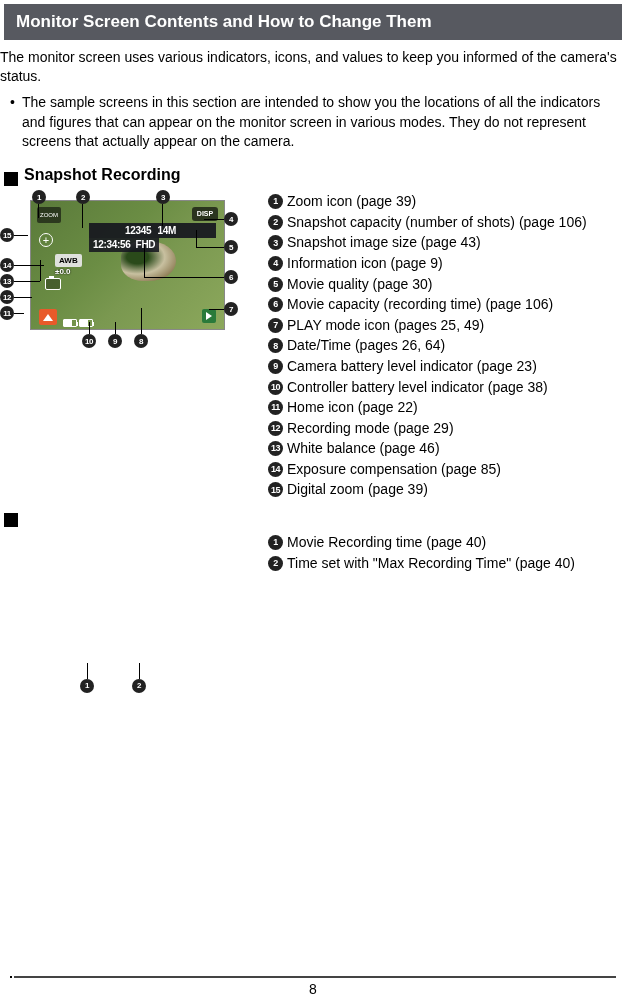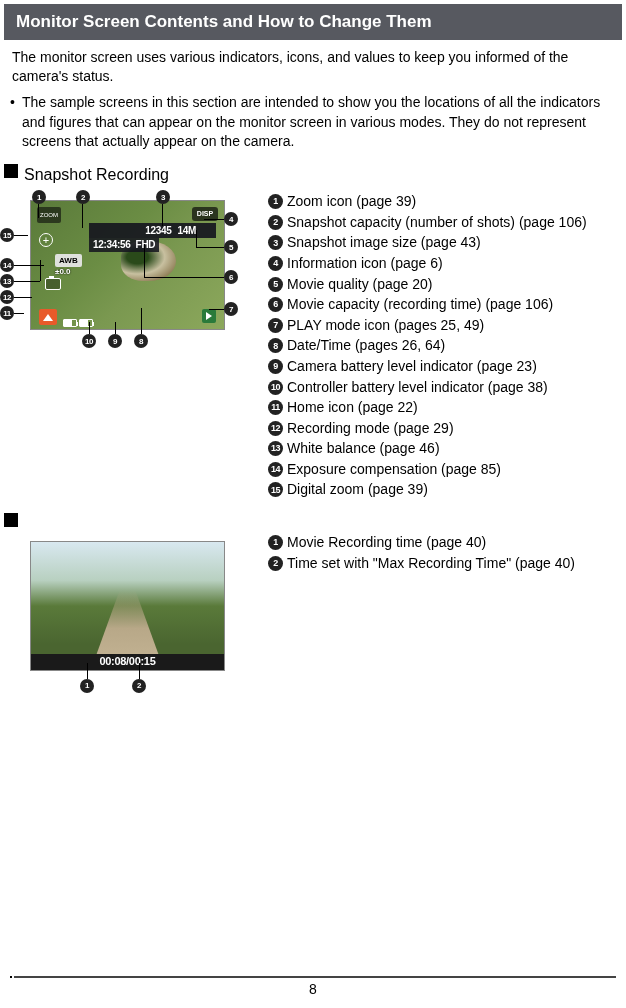--- a/index.html
+++ b/index.html
@@ -19,35 +19,35 @@
     }
     .banner {
       background: #575960;
       color: #fff;
       padding: 6px 12px;
       font-size: 17px;
       font-weight: bold;
       margin: 4px 4px 8px 4px;
     }
     .intro {
-      margin: 0 4px 6px 12px;
+      margin: 0 4px 6px 0;
     }
     .bullet-row {
       display: flex;
       margin: 0 4px 12px 4px;
     }
     .bullet-dot {
       width: 18px;
       flex-shrink: 0;
       padding-left: 6px;
     }
     .section-title {
       display: flex;
-      align-items: flex-start;
-      font-weight: normal;
+      align-items: flex-end;
+      font-weight: bold;
       font-size: 16px;
       margin: 8px 4px 4px 4px;
     }
     .black-square {
       width: 14px;
       height: 14px;
       background: #000;
       margin-right: 6px;
       display: inline-block;
     }
@@ -105,22 +105,22 @@
       top: 22px;
       left: 58px;
       right: 8px;
       height: 15px;
       background: rgba(20,20,30,0.9);
       color: #fff;
       font-size: 10px;
       font-weight: bold;
       display: flex;
       align-items: center;
-      justify-content: flex-end;
-      padding-right: 20px;
+      justify-content: center;
+      padding-right: 4px;
       gap: 6px;
       letter-spacing: -0.3px;
     }
     .fig1-time {
       position: absolute;
       top: 37px;
       left: 58px;
       height: 14px;
       background: rgba(20,20,30,0.85);
       color: #fff;
@@ -470,25 +470,25 @@
         <div class="def-row">
           <span class="circ">2</span>
           <span class="def-text">Snapshot capacity (number of shots) (page 106)</span>
         </div>
         <div class="def-row">
           <span class="circ">3</span>
           <span class="def-text">Snapshot image size (page 43)</span>
         </div>
         <div class="def-row">
           <span class="circ">4</span>
-          <span class="def-text">Information icon (page 6)</span>
+          <span class="def-text">Information icon (page 9)</span>
         </div>
         <div class="def-row">
           <span class="circ">5</span>
-          <span class="def-text">Movie quality (page 20)</span>
+          <span class="def-text">Movie quality (page 30)</span>
         </div>
         <div class="def-row">
           <span class="circ">6</span>
           <span class="def-text">Movie capacity (recording time) (page 106)</span>
         </div>
         <div class="def-row">
           <span class="circ">7</span>
           <span class="def-text">PLAY mode icon (pages 25, 49)</span>
         </div>
         <div class="def-row">
@@ -526,24 +526,20 @@
       </div>
   </div>
 </div>
 
 <div class="section-title" style="margin-top:12px;">
   <span class="black-square"></span>
 </div>
 
 <div class="content-row">
   <div class="fig-col">
-    <div class="figure2">
-      <div class="fig2-path"></div>
-      <div class="fig2-strip">00:08/00:15</div>
-    </div>
 
     <div class="callout" style="top:148px; left:76px;">1</div>
     <div class="lead lead-v" style="top:132px; left:83px; height:16px;"></div>
     <div class="callout" style="top:148px; left:128px;">2</div>
     <div class="lead lead-v" style="top:132px; left:135px; height:16px;"></div>
   </div>
 
   <div class="list-col">
     <div class="defs" id="defs2">
         <div class="def-row">

